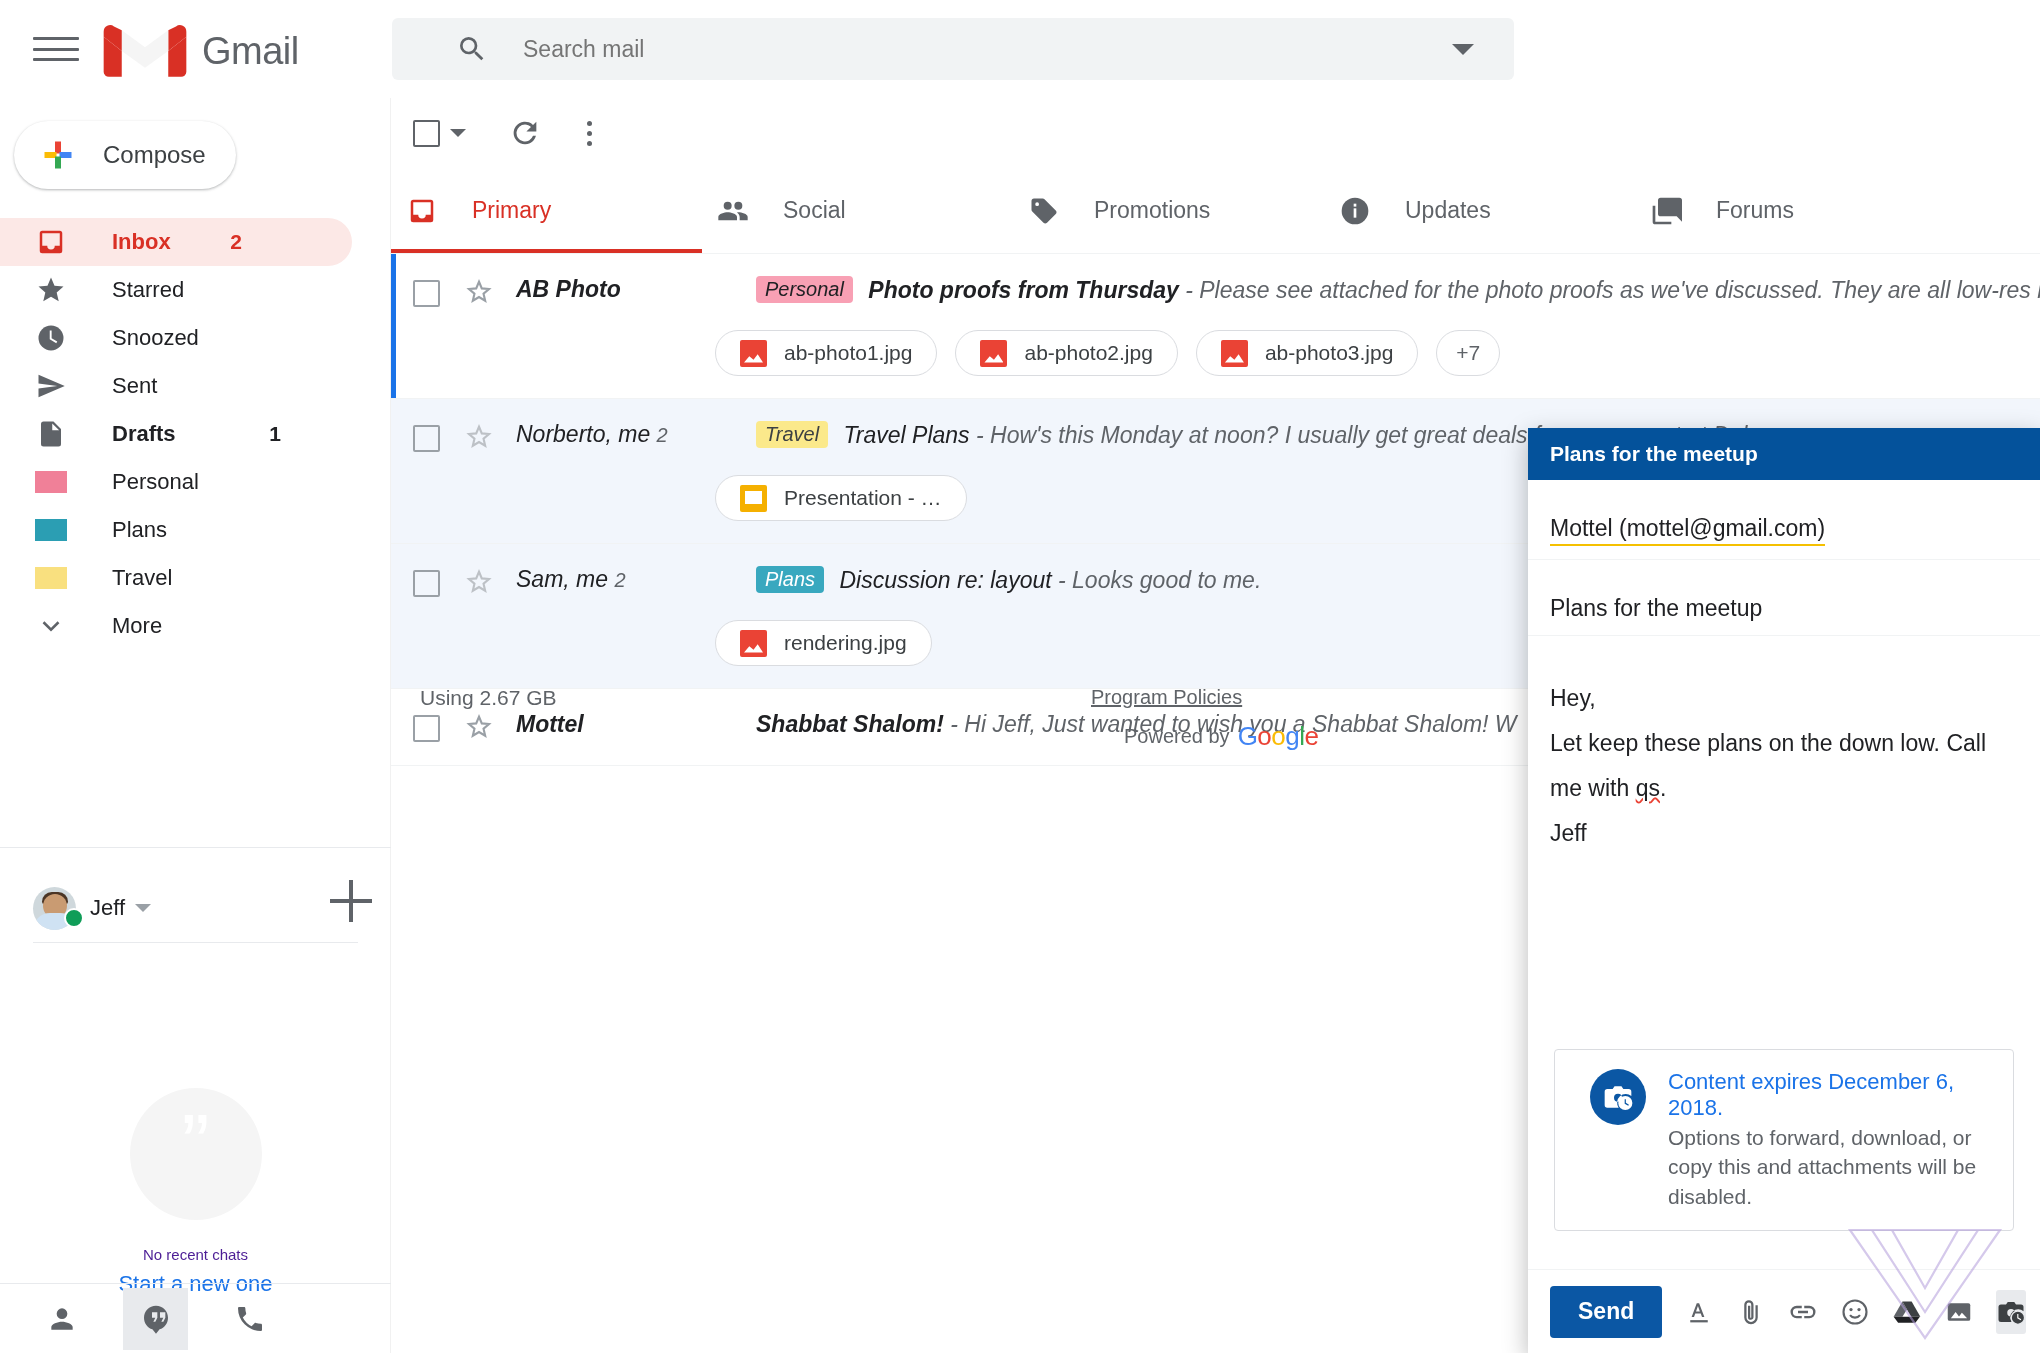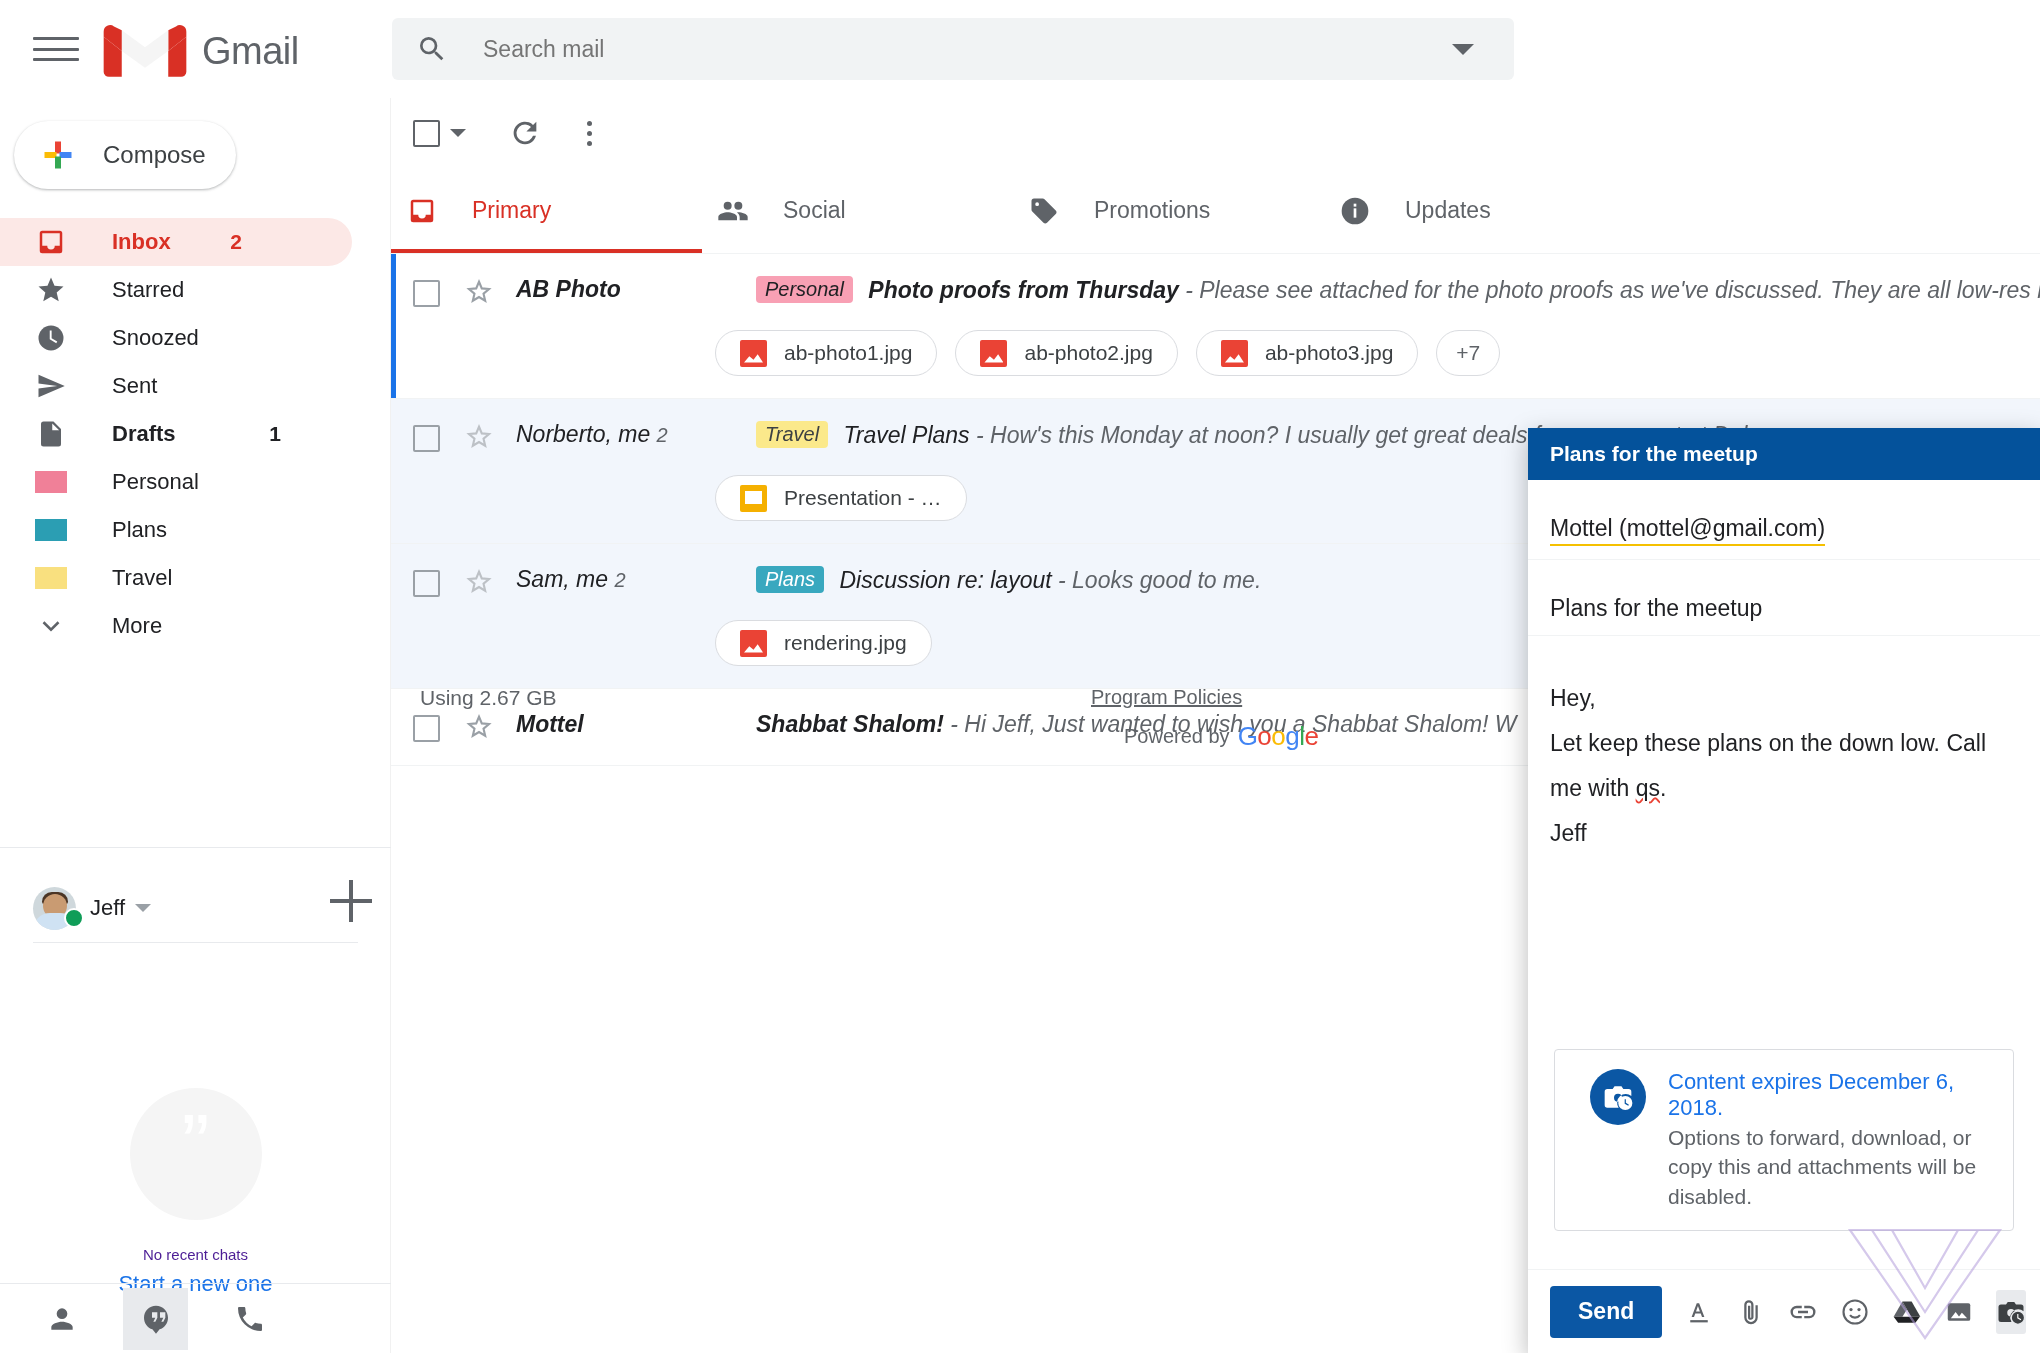--- a/index.html
+++ b/index.html
@@ -29,20 +29,21 @@
   .gmail-logo svg { width: 84px; height: 62px; }
   .gmail-logo .wordmark {
     font-size: 38px; color: #5f6368; margin-left: 15px; letter-spacing: -0.5px;
     font-weight: 400;
   }
 
   .searchbox {
     position: absolute; left: 392px; top: 18px; width: 1122px; height: 62px;
     background: #f1f3f4; border-radius: 6px; display: flex; align-items: center;
     cursor: text;
+    padding-left: 40px;
   }
   .searchbox .s-icon { margin-left: 24px; width: 32px; height: 32px; flex: 0 0 32px; }
   .searchbox .s-input {
     flex: 1; margin-left: 35px; font-size: 23px; color: #5f6368;
     border: none; background: transparent; outline: none;
     font-family: "Liberation Sans", sans-serif;
   }
   .searchbox .s-caret {
     width: 0; height: 0; margin-right: 40px;
     border-left: 11px solid transparent; border-right: 11px solid transparent;
@@ -489,20 +490,28 @@
       </div>
       <div class="tabitem">
         <span class="ticon">
           <svg width="32" height="32" viewBox="0 0 24 24">
               <circle cx="12" cy="12" r="10" fill="#5f6368"></circle>
               <rect x="11" y="10" width="2" height="7" fill="#fff"></rect>
               <rect x="11" y="6.5" width="2" height="2.2" fill="#fff"></rect>
             </svg>
         </span>
         <span class="tlabel">Updates</span>
+      </div>
+      <div class="tabitem">
+        <span class="ticon">
+          <svg width="32" height="32" viewBox="0 0 24 24">
+              <path fill="#5f6368" d="M20 2H8a2 2 0 0 0-2 2v10a2 2 0 0 0 2 2h12l4 4V4a2 2 0 0 0-2-2zM4 8H2v12a2 2 0 0 0 2 2h12v-2H4z"></path>
+            </svg>
+        </span>
+        <span class="tlabel">Forums</span>
       </div>
     </div>
 
     <div class="rows">
 
       <div class="row selected">
         <div class="row-main">
           <span class="r-cbox"></span>
           <svg class="r-star" viewBox="0 0 24 24">
             <path fill="none" stroke="#9aa0a6" stroke-width="1.6" d="M12 4.3l2.1 5l5.4.45l-4.1 3.55l1.23 5.28L12 15.8l-4.63 2.78l1.23-5.28L4.5 9.75l5.4-.45z"></path>

